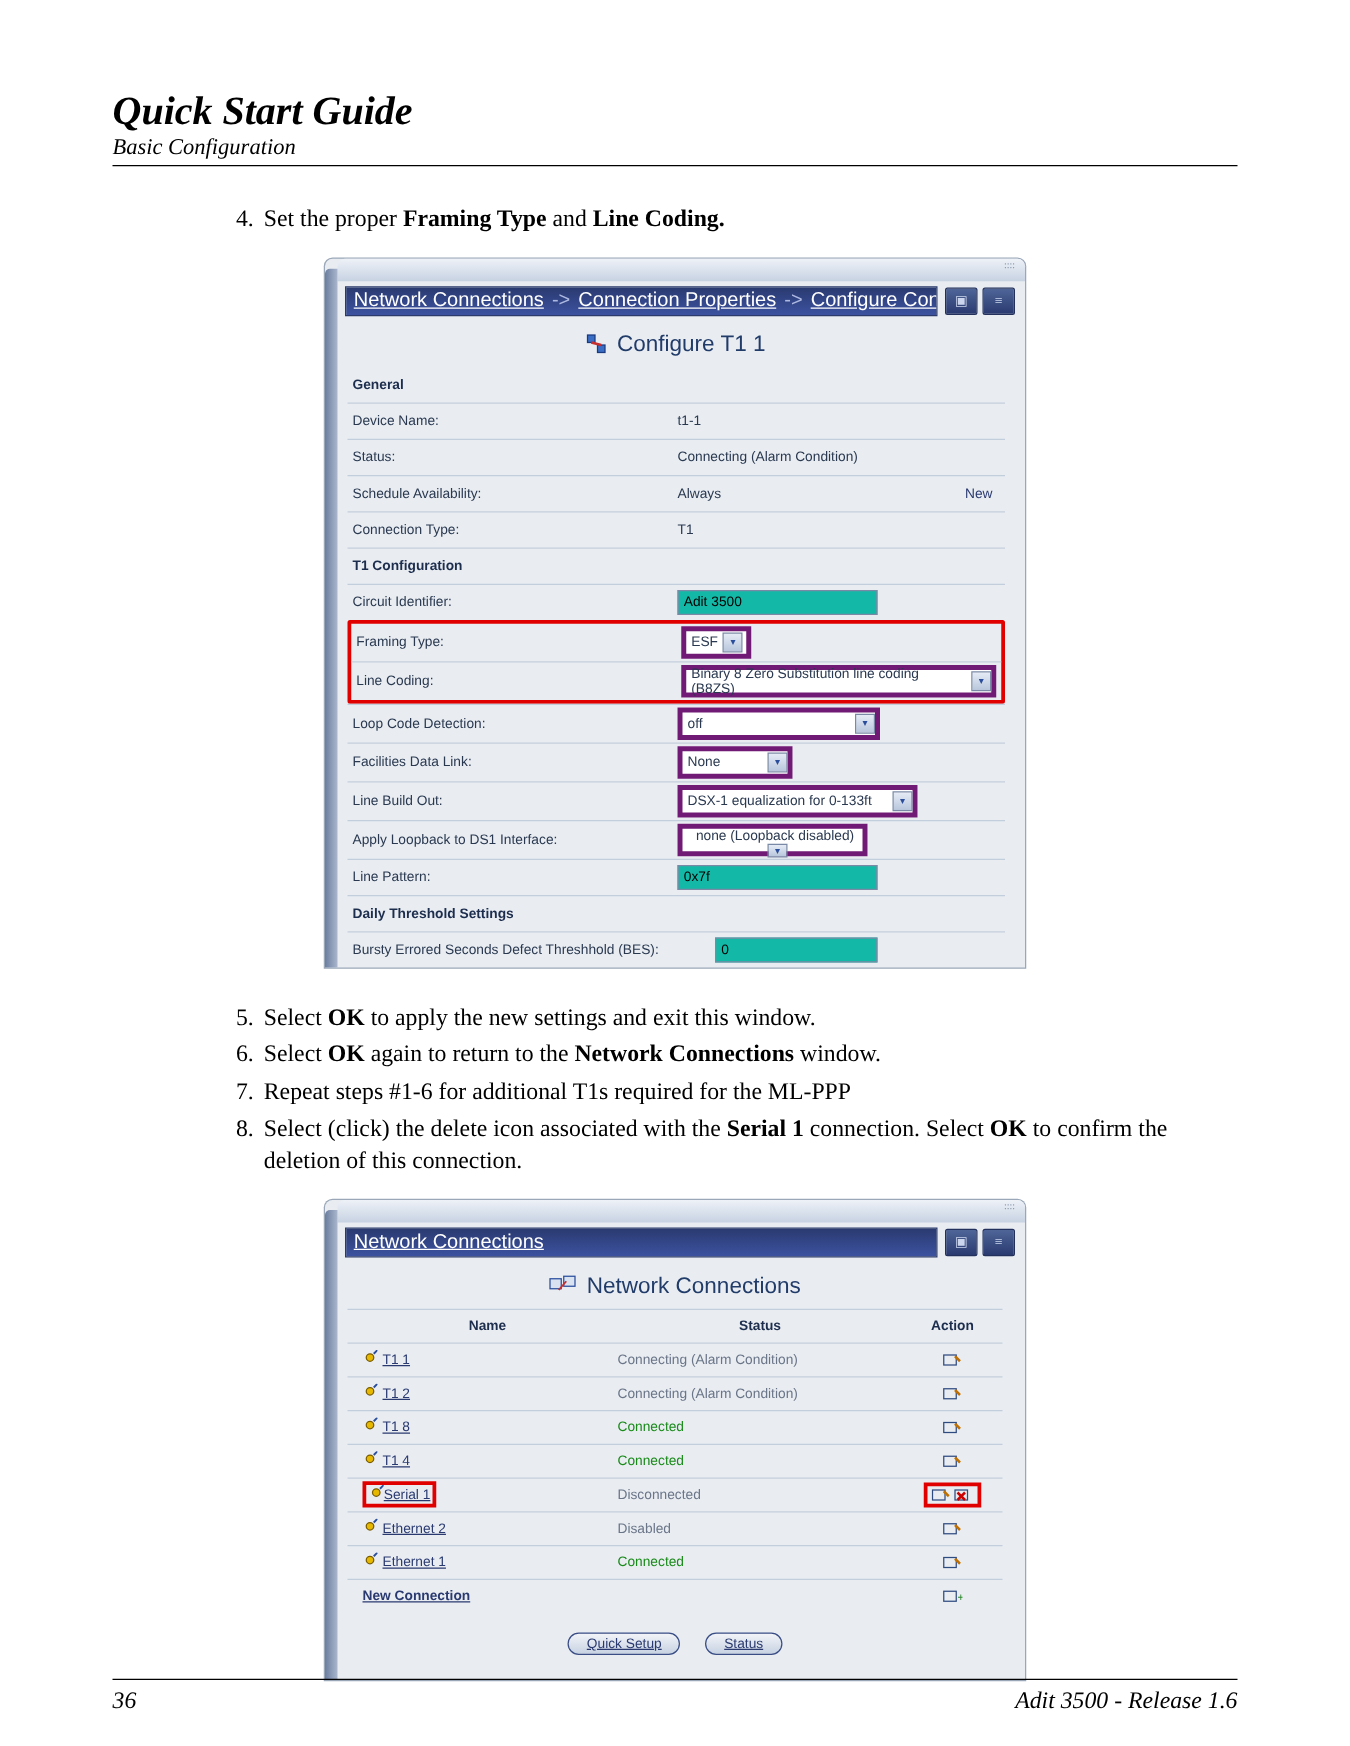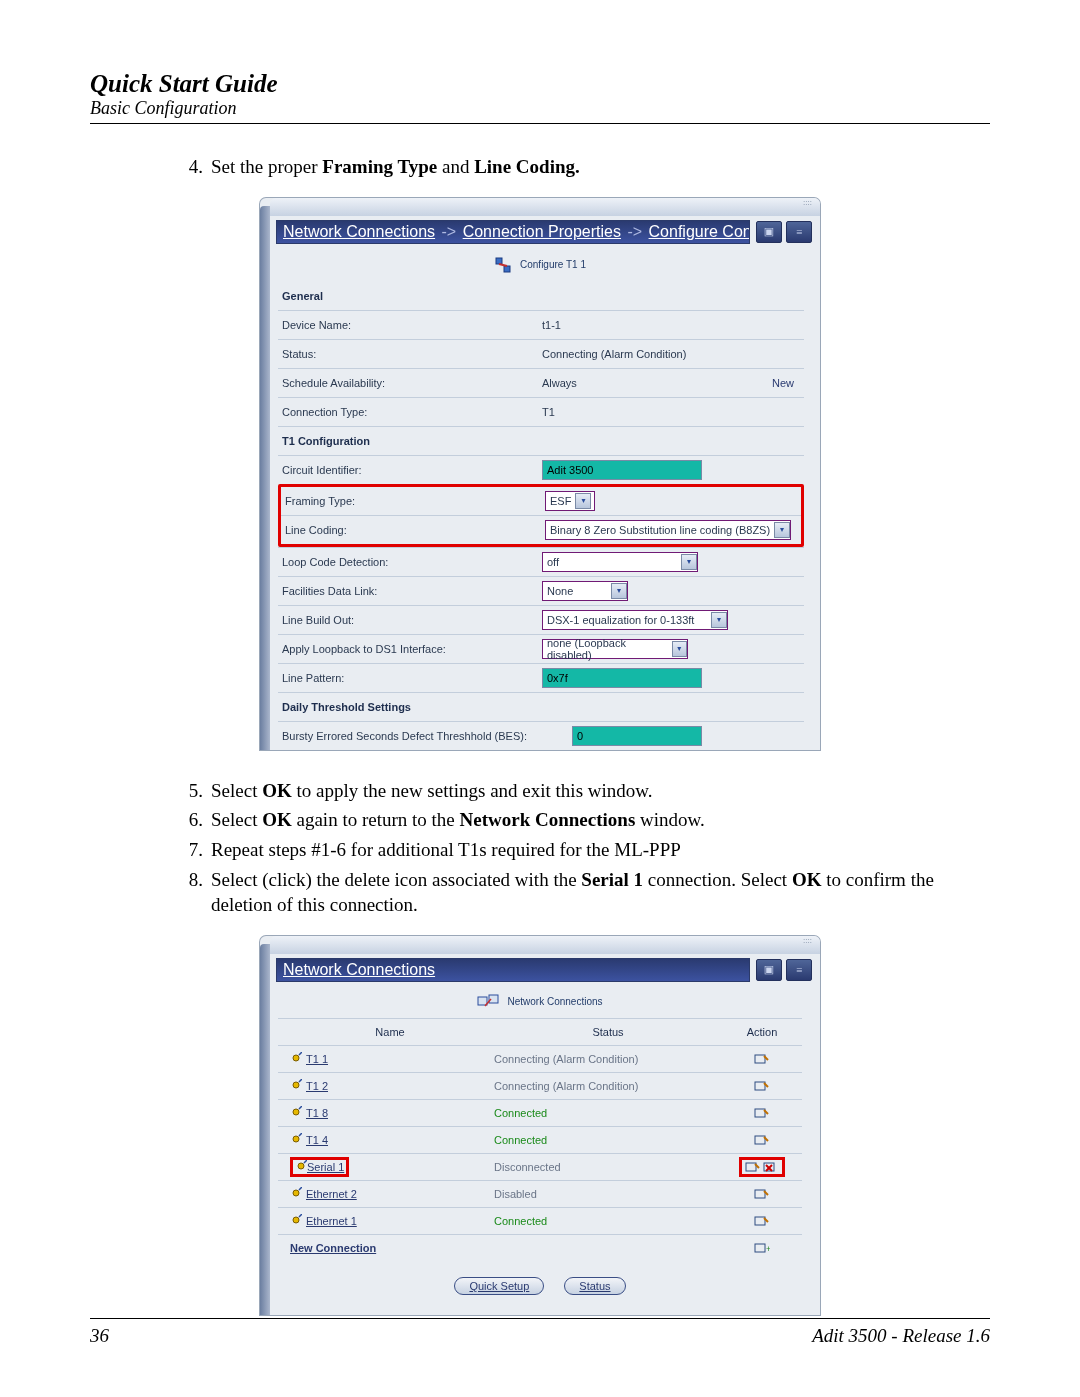--- a/index.html
+++ b/index.html
@@ -11,21 +11,21 @@
     min-height: 1397px;
     position: relative;
   }
   .page {
     padding: 70px 90px 50px 90px;
     box-sizing: border-box;
     min-height: 1397px;
     position: relative;
   }
   .header-title {
-    font-size: 25px;
+    font-size: 32px;
     font-weight: bold;
     font-style: italic;
   }
   .header-sub {
     font-size: 18px;
     font-style: italic;
   }
   .hr {
     border: none;
     border-top: 1.5px solid #000;
@@ -108,21 +108,21 @@
     color: #cbd5ee;
     font-size: 11px;
   }
 
   .panel-title-row {
     display: flex;
     align-items: center;
     justify-content: center;
     margin: 12px 0 8px 0;
     font-family: Verdana, Arial, sans-serif;
-    font-size: 10px;
+    font-size: 18px;
     color: #223c6a;
     gap: 8px;
   }
   .panel-title-icon svg { display: block; }
 
   .config-table {
     margin: 0 16px 10px 18px;
     font-family: Verdana, Arial, sans-serif;
     font-size: 11px;
     color: #2a3950;
@@ -148,21 +148,21 @@
     font-size: 11px;
     border: 1px solid #7a8aa6;
     background: #14b8a6;
     padding: 1px 4px;
     height: 16px;
     box-sizing: content-box;
   }
   .cfg-select {
     display: inline-flex;
     align-items: center;
-    border: 1px solid #701a75;
+    border: 4px solid #701a75;
     background: #fff;
     font-size: 11px;
     padding: 0 0 0 4px;
     height: 18px;
   }
   .cfg-select .sel-btn {
     width: 14px; height: 14px;
     margin-left: 4px;
     background: linear-gradient(#e6ecf6,#b8c6dc);
     border: 1px solid #7a8aa6;
@@ -181,21 +181,21 @@
     font-family: Verdana, Arial, sans-serif;
     font-size: 11px;
   }
   .conn-head, .conn-row {
     display: flex;
     align-items: center;
     border-top: 1px solid #c3cedc;
     min-height: 26px;
   }
   .conn-head {
-    font-weight: normal;
+    font-weight: bold;
     color: #1d2d4d;
     text-align: center;
   }
   .c-name { flex: 0 0 200px; padding-left: 12px; display:flex; align-items:center; gap:4px;}
   .c-status { flex: 1; padding-left: 4px; }
   .c-action { flex: 0 0 80px; text-align: center; display:flex; justify-content:center; gap:2px;}
   .conn-head .c-name, .conn-head .c-status, .conn-head .c-action { justify-content:center; text-align:center;}
   .conn-link { text-decoration: underline; color: #2a3a70; }
   .status-green { color: #1a8a1a; }
   .status-gray { color: #6a7588; }
@@ -355,21 +355,21 @@
         <div class="cfg-value">
           <div class="cfg-select" style="width:180px; justify-content:space-between;">
             <span>DSX-1 equalization for 0-133ft</span>
             <span class="sel-btn">▾</span>
           </div>
         </div>
       </div>
       <div class="config-row">
         <div class="cfg-label">Apply Loopback to DS1 Interface:</div>
         <div class="cfg-value">
-          <div class="cfg-select" style="width:140px; justify-content:space-between;">
+          <div class="cfg-select" style="width:140px; justify-content:space-between;flex-direction:column;">
             <span>none (Loopback disabled)</span>
             <span class="sel-btn">▾</span>
           </div>
         </div>
       </div>
       <div class="config-row">
         <div class="cfg-label">Line Pattern:</div>
         <div class="cfg-value">
           <input class="cfg-input" style="width: 150px;" value="0x7f">
         </div>

